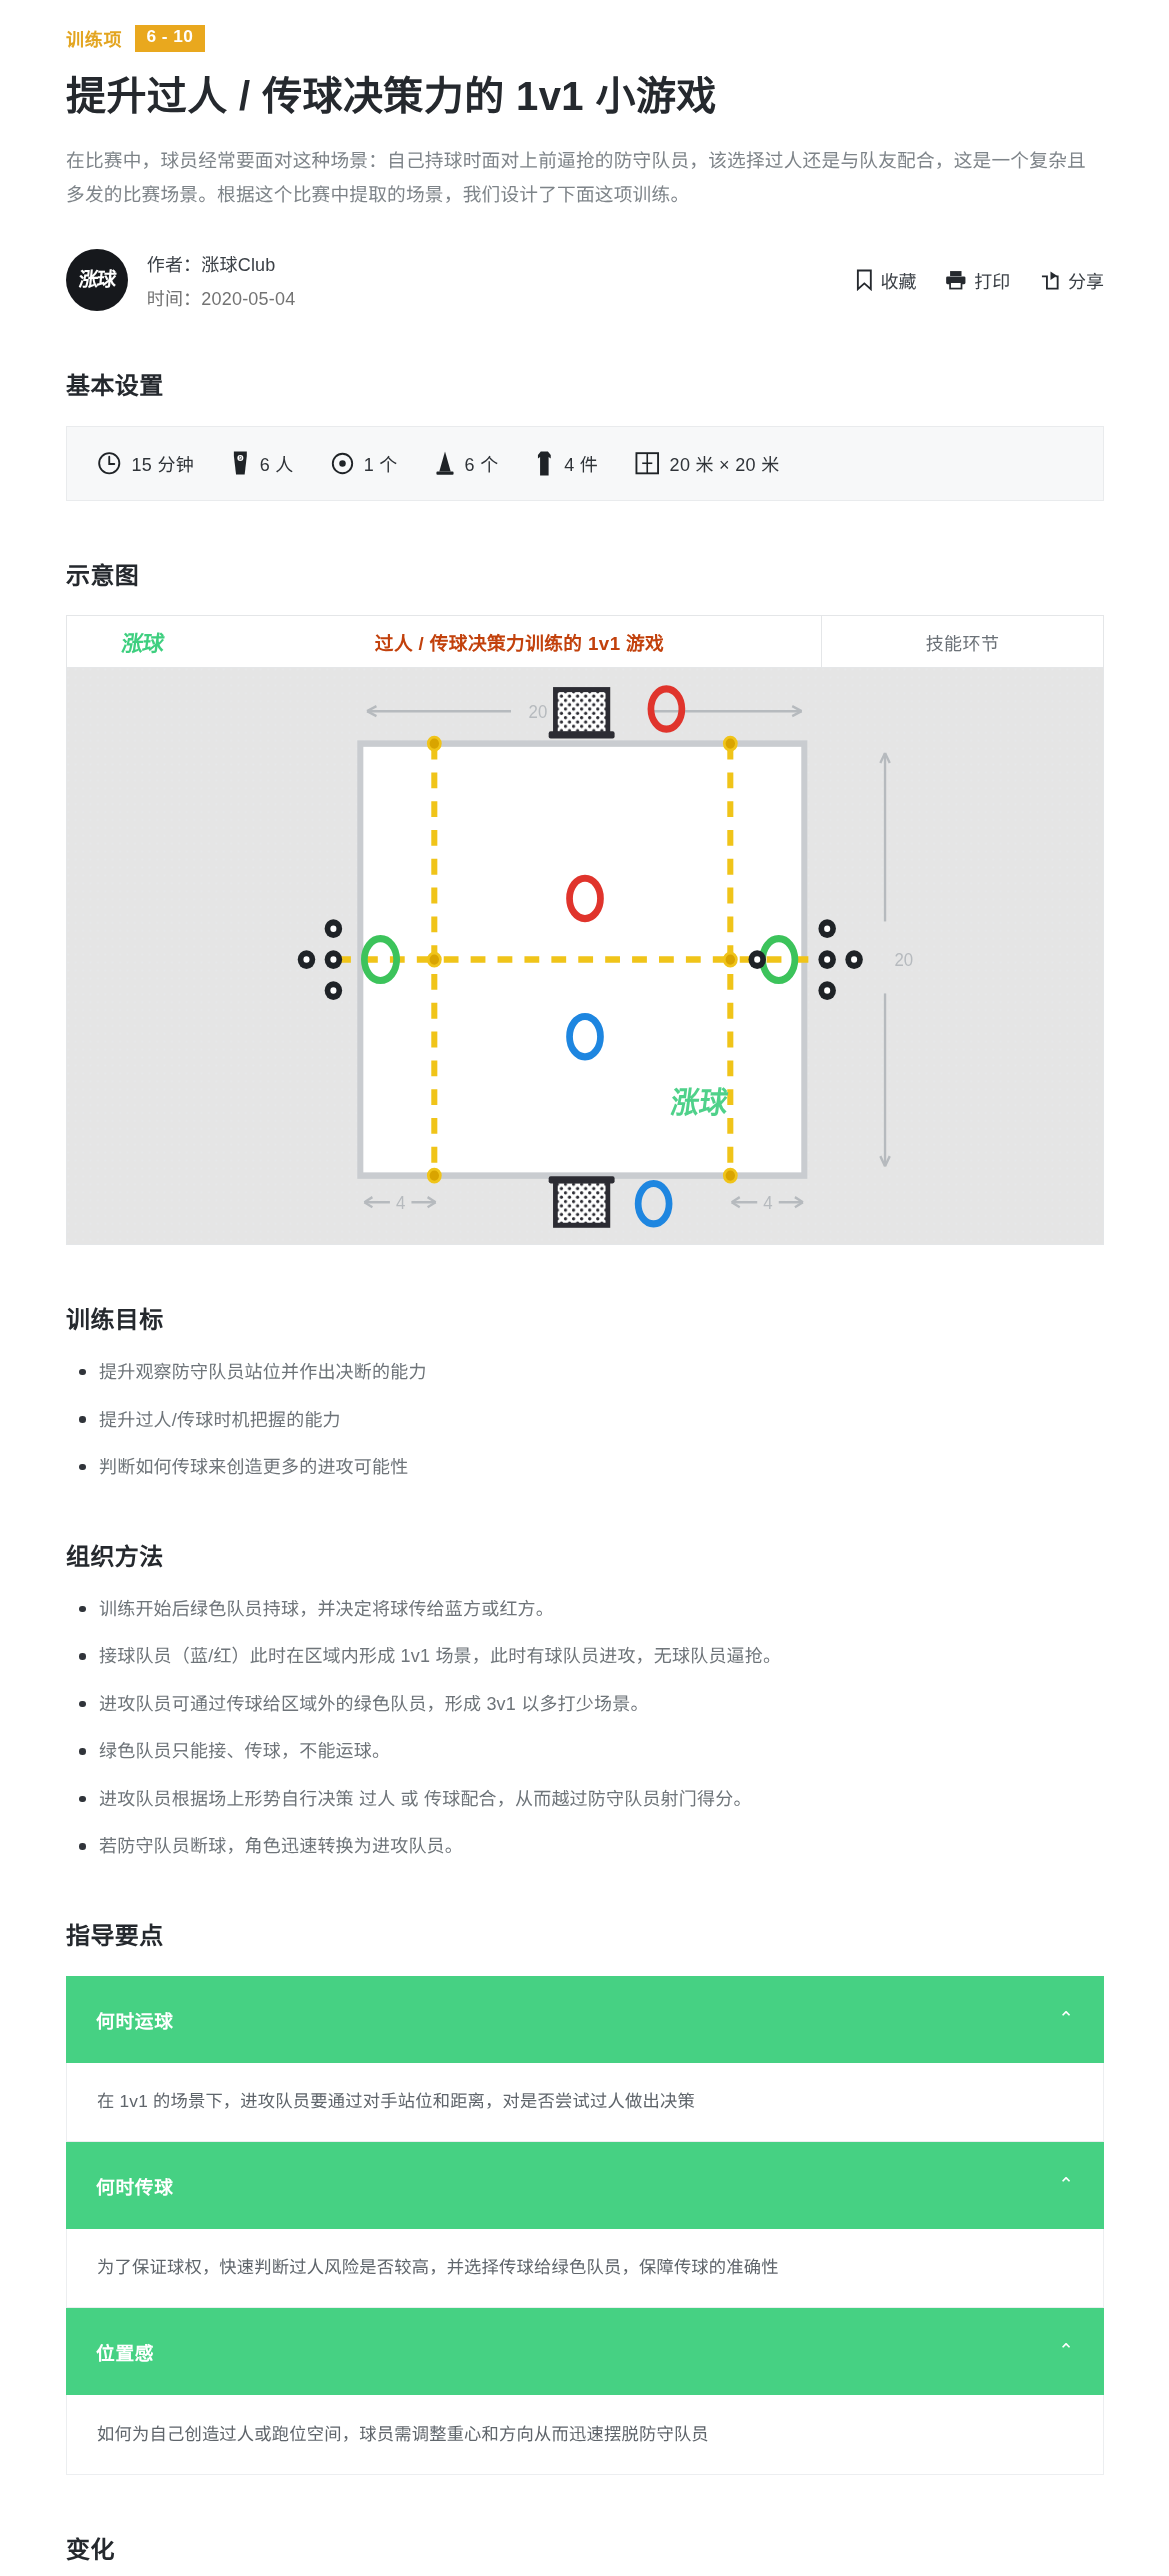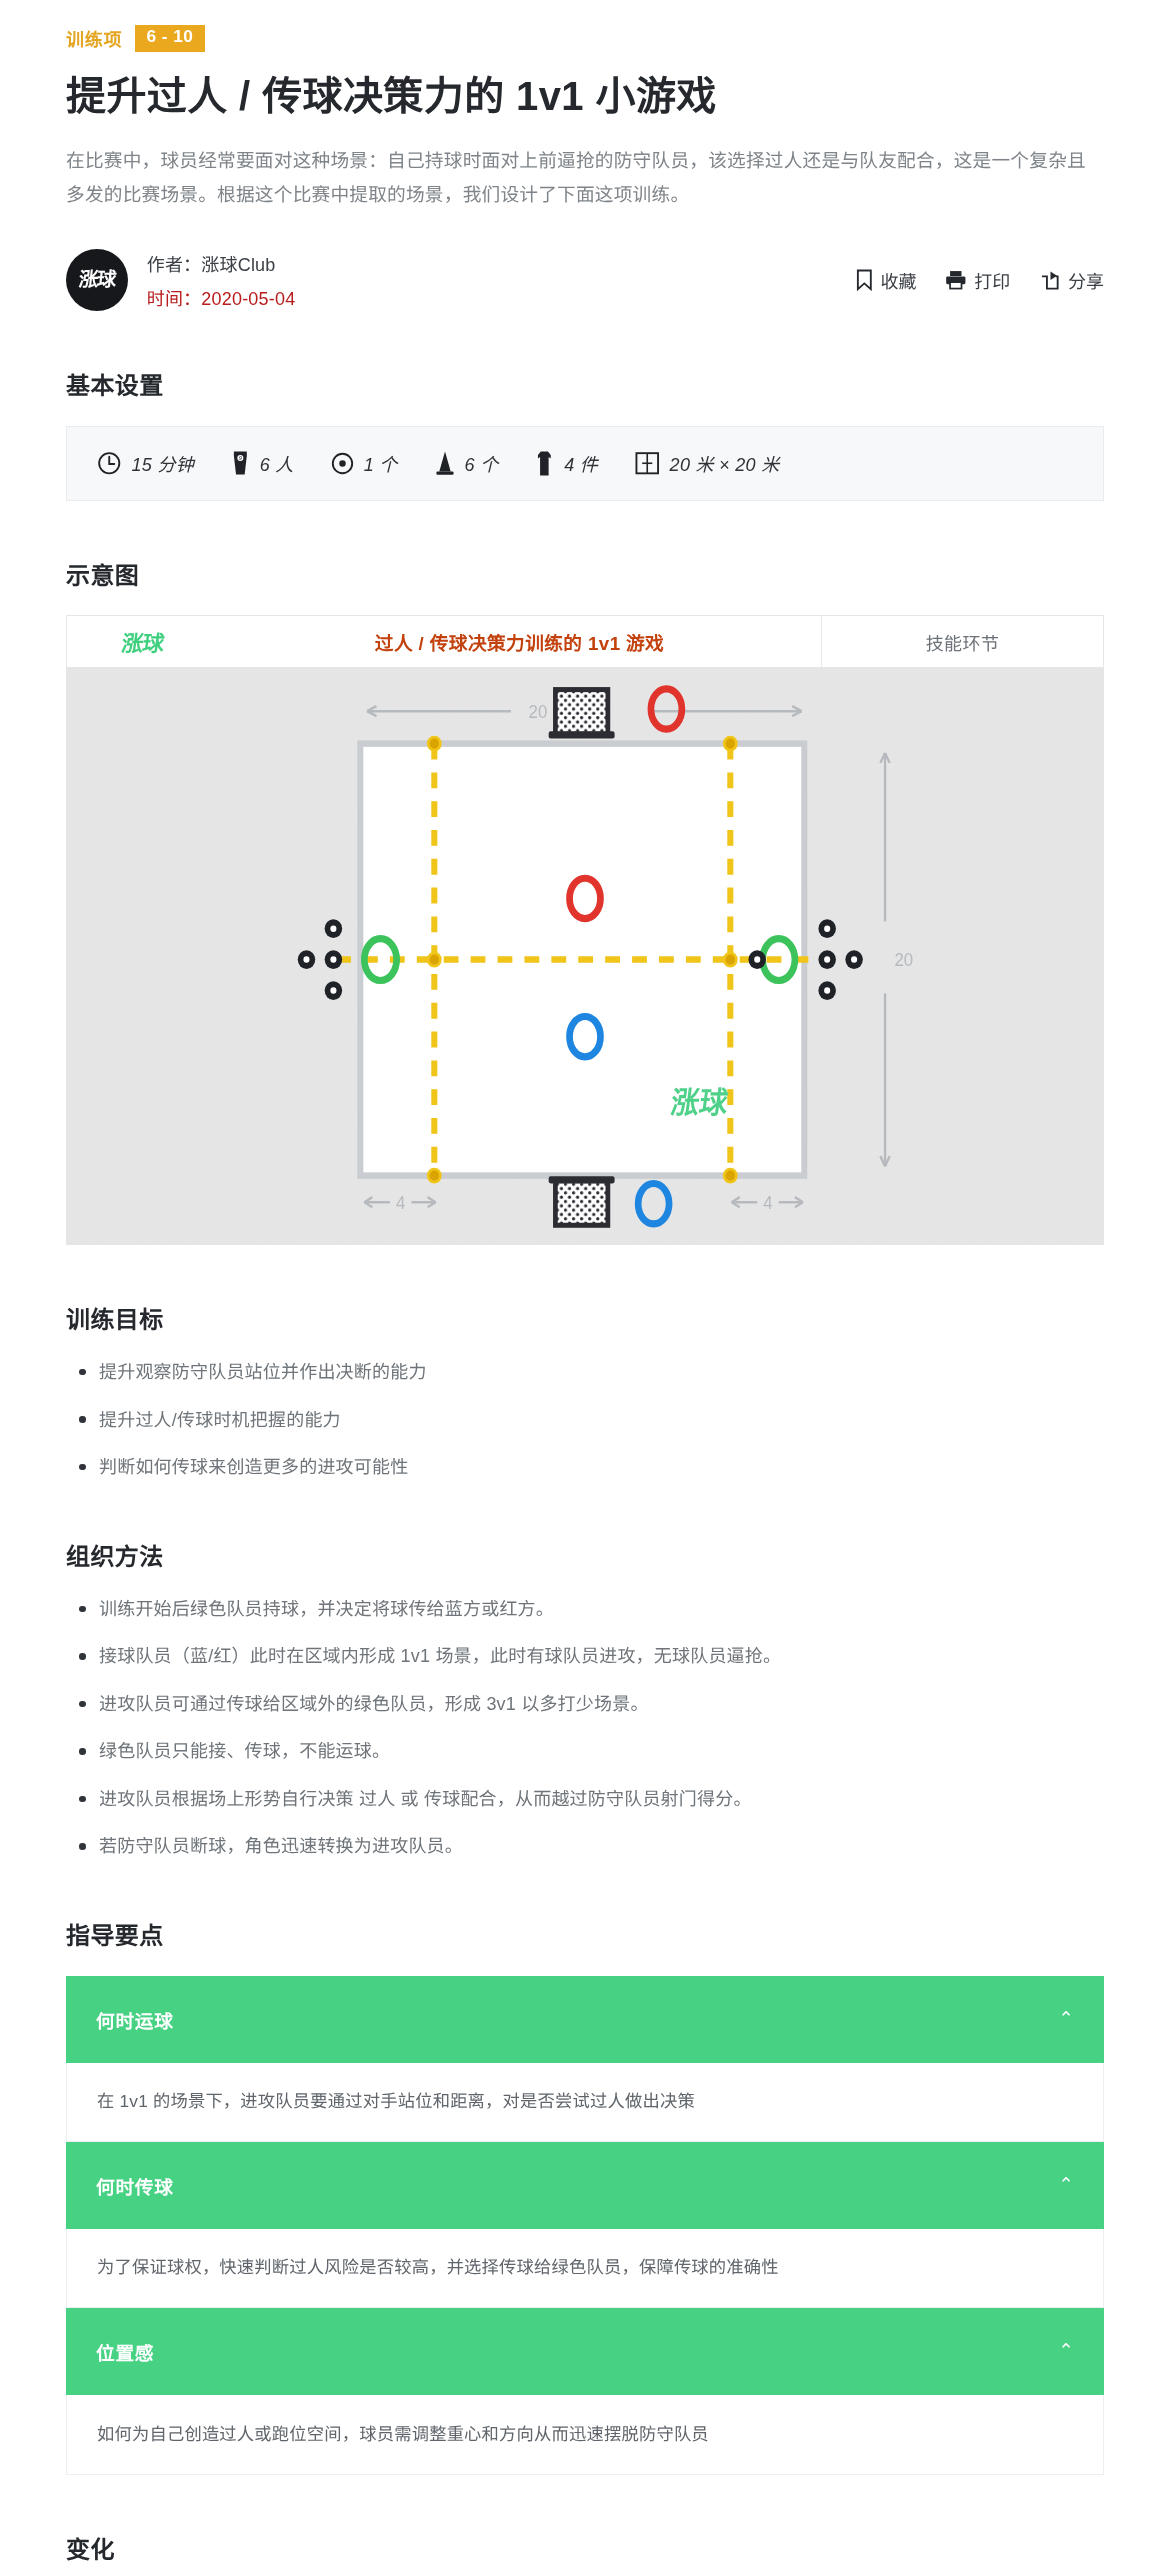--- a/index.html
+++ b/index.html
@@ -43,36 +43,36 @@
   .meta-left { display: flex; align-items: center; gap: 18.7px; }
   .avatar {
     width: 62px; height: 62px; border-radius: 50%; background: #16181c;
     display: flex; align-items: center; justify-content: center; flex: none;
     overflow: hidden;
   }
   .avatar .logo-mark { font-size: 19.4px; font-weight: 700; color: #ffffff; line-height: 1;
     transform: skewX(-6deg); letter-spacing: -1.4px; }
   .meta-lines { display: flex; flex-direction: column; gap: 8px; }
   .meta-line { font-size: 18px; color: #3b4046; letter-spacing: 0.2px; }
-  .meta-line.muted { color: #b91c1c; }
+  .meta-line.muted { color: #737373; }
   .meta-right { display: flex; align-items: center; gap: 29px; text-align: right; }
   .meta-action { display: flex; align-items: center; gap: 7.2px; cursor: pointer; }
   .meta-action span.lbl { font-size: 18px; color: #3b4046; }
   .meta-action svg { display: block; }
 
   
   h2.sec {
     font-size: 24px; font-weight: 700; color: #25292e; margin: 55px 0 0 0;
     letter-spacing: 0.4px;
   }
 
   
   .settings {
     margin-top: 24.5px; background: #f7f8f9; border: 0.7px solid #e9ebed;
-    height: 75px; display: flex; align-items: center; padding: 0 30px; gap: 37px; font-style: italic;
+    height: 75px; display: flex; align-items: center; padding: 0 30px; gap: 37px;
   }
   .setting { display: flex; align-items: center; gap: 10px; }
   .setting .txt { font-size: 18px; color: #2f3338; letter-spacing: 0.3px; white-space: nowrap; }
   .setting svg { display: block; }
 
   
   .diagram {
     margin-top: 24.5px; border: 0.7px solid #e4e6e8; background: #fff;
     overflow: hidden;
   }

